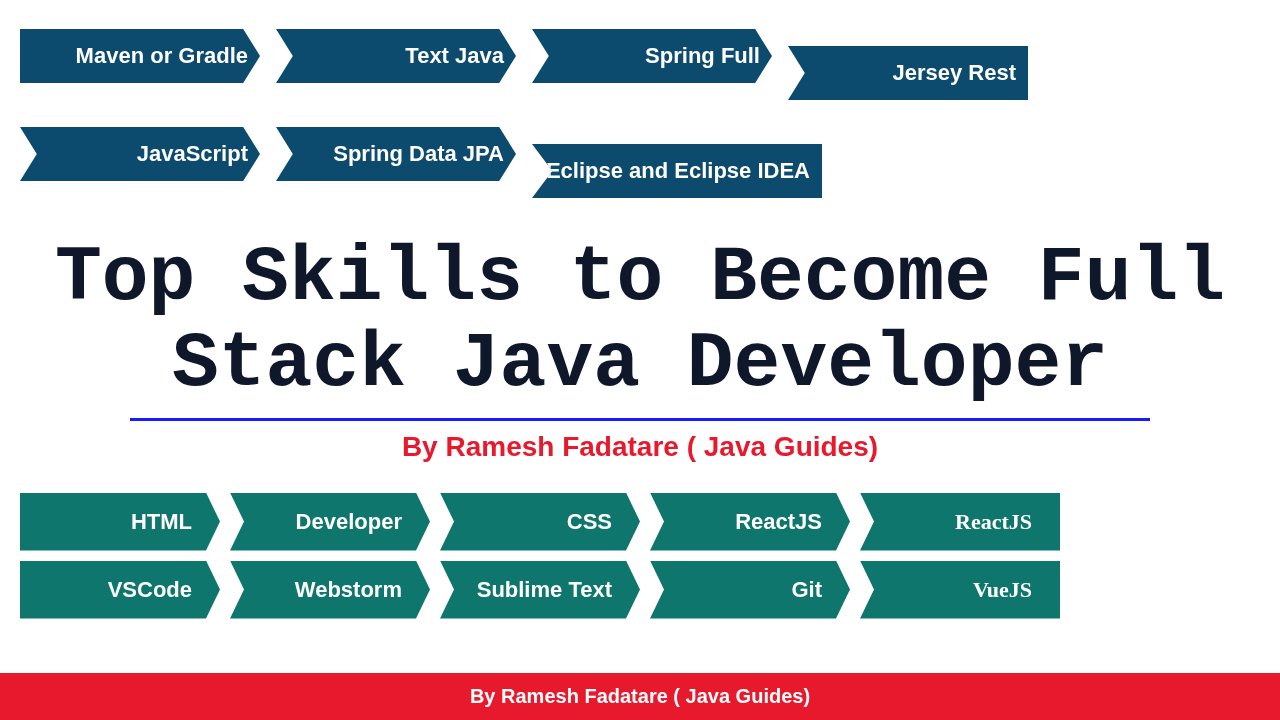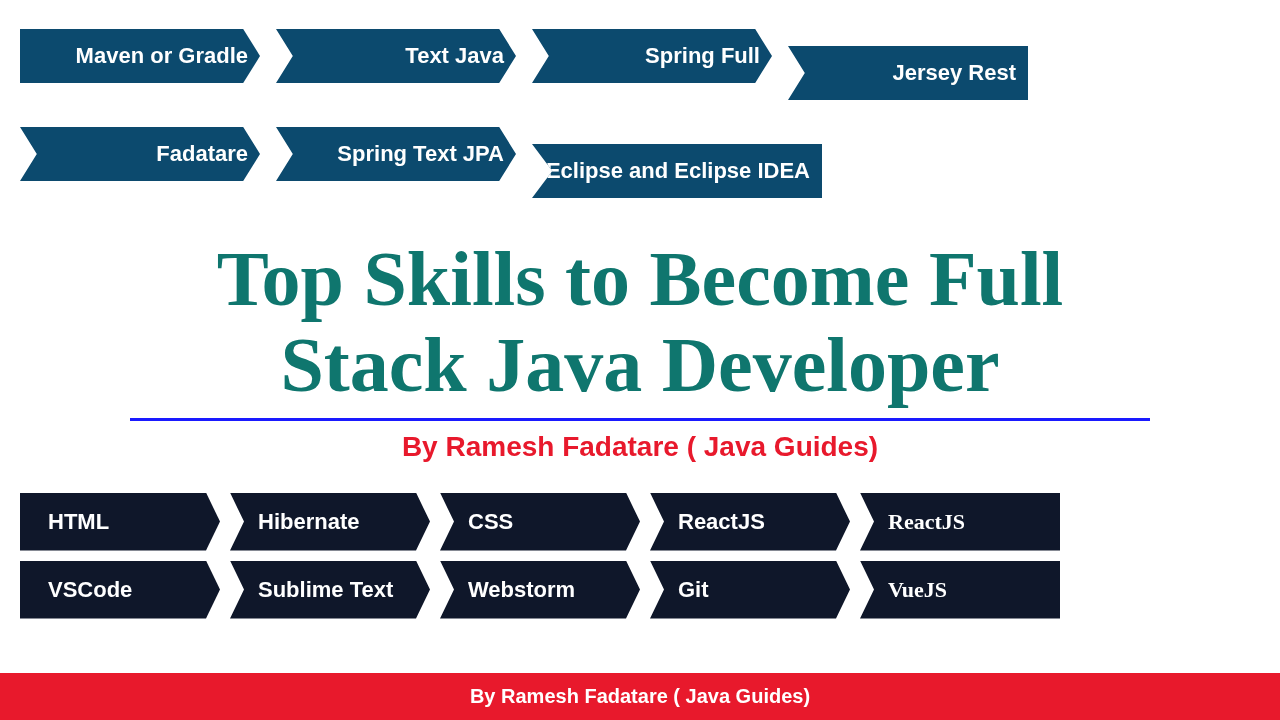--- a/index.html
+++ b/index.html
@@ -50,23 +50,23 @@
 
     
     .title-section {
       text-align: center;
       padding: 20px 40px 10px;
     }
 
     .main-title {
       font-size: 78px;
       font-weight: 900;
-      color: #0f766e;
+      color: #0f172a;
       line-height: 1.1;
-      font-family: Liberation Serif, serif;
+      font-family: Liberation Mono, monospace;
     }
 
     .title-divider {
       width: 85%;
       height: 3px;
       background: #1a1aff;
       margin: 10px auto 10px;
     }
 
     .subtitle {
@@ -76,28 +76,28 @@
       margin-top: 4px;
     }
 
     
     .blue-badges-section {
       padding: 20px 20px 8px 20px;
     }
 
     .badge-blue {
       position: relative;
-      background: #0f172a;
+      background: #0f766e;
       color: white;
       font-weight: bold;
       font-size: 22px;
       padding: 16px 28px;
       display: inline-flex;
       align-items: center;
-      justify-content: flex-start;
+      justify-content: flex-end;
       min-width: 200px;
       clip-path: polygon(0% 0%, 93% 0%, 100% 50%, 93% 100%, 0% 100%, 7% 50%);
     }
 
     .badge-blue.first-in-row {
       clip-path: polygon(0% 0%, 93% 0%, 100% 50%, 93% 100%, 0% 100%);
     }
 
     .badge-blue.last-in-row {
       clip-path: polygon(0% 0%, 100% 0%, 100% 100%, 0% 100%, 7% 50%);
@@ -139,24 +139,24 @@
     <div class="badge-red">
       <span>Spring Full</span>
     </div>
     <div class="badge-red last-in-row">
       <span>Jersey Rest</span>
     </div>
   </div>
 
   <div class="badge-row">
     <div class="badge-red">
-      <span>Fadatare</span>
-    </div>
-    <div class="badge-red">
-      <span>Spring Text JPA</span>
+      <span>JavaScript</span>
+    </div>
+    <div class="badge-red">
+      <span>Spring Data JPA</span>
     </div>
     <div class="badge-red last-in-row" style="min-width:290px;">
       <span>Eclipse and Eclipse IDEA</span>
     </div>
   </div>
 </div>
 
 <div class="title-section">
   <div class="main-title">
     <div>Top Skills to Become Full</div>
@@ -165,42 +165,42 @@
   <div class="title-divider"></div>
   <div class="subtitle">By Ramesh Fadatare ( Java Guides)</div>
 </div>
 
 <div class="blue-badges-section">
   <div class="blue-row">
     <div class="badge-blue first-in-row">
       <span>HTML</span>
     </div>
     <div class="badge-blue">
-      <span>Hibernate</span>
+      <span>Developer</span>
     </div>
     <div class="badge-blue">
       <span>CSS</span>
     </div>
     <div class="badge-blue">
       <span>ReactJS</span>
     </div>
     <div class="badge-blue last-in-row">
       <span>ReactJS</span>
     </div>
   </div>
 
   <div class="blue-row">
     <div class="badge-blue first-in-row">
       <span>VSCode</span>
     </div>
     <div class="badge-blue">
+      <span>Webstorm</span>
+    </div>
+    <div class="badge-blue">
       <span>Sublime Text</span>
-    </div>
-    <div class="badge-blue">
-      <span>Webstorm</span>
     </div>
     <div class="badge-blue">
       <span>Git</span>
     </div>
     <div class="badge-blue last-in-row">
       <span>VueJS</span>
     </div>
   </div>
 </div>
 

